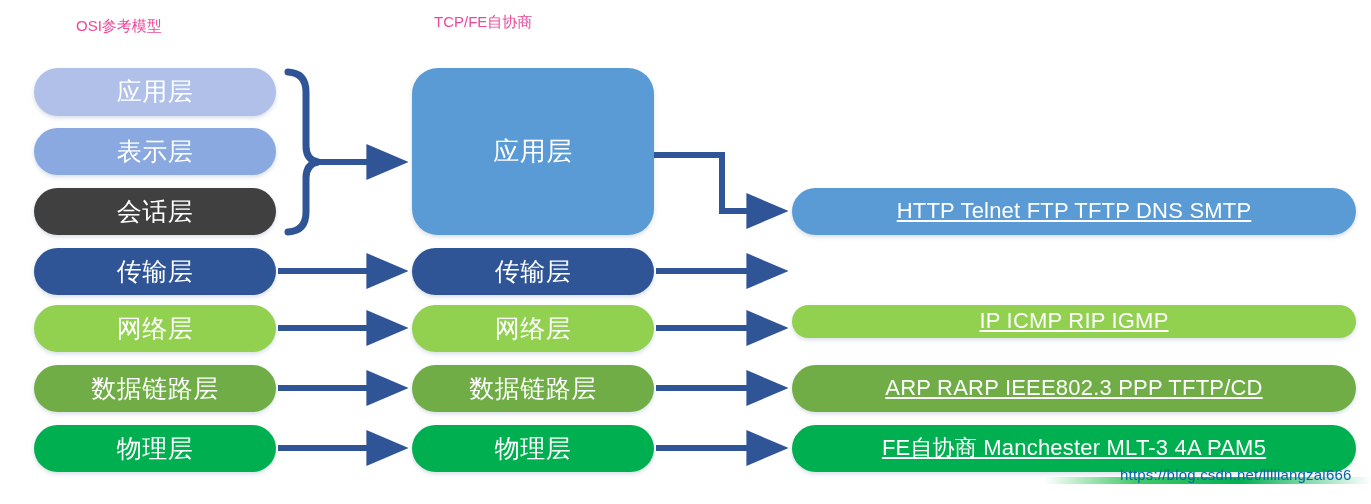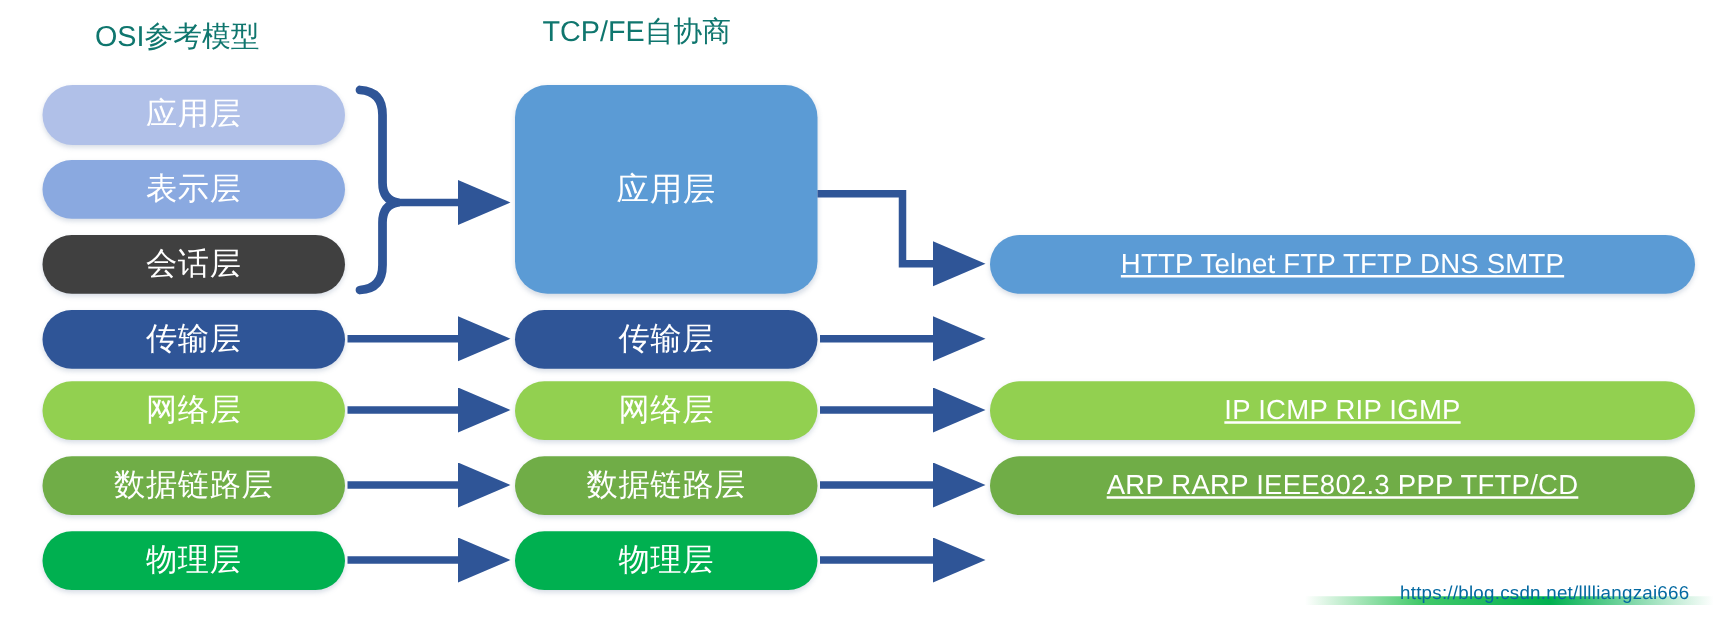--- a/index.html
+++ b/index.html
@@ -15,22 +15,22 @@
     position: relative;
     width: 1371px;
     height: 504px;
     background: #ffffff;
     overflow: hidden;
   }
 
   
   .col-title {
     position: absolute;
-    color: #0f766e;
-    font-size: 23px;
+    color: #ec4899;
+    font-size: 15px;
     line-height: 1;
     white-space: nowrap;
     font-family: "Liberation Sans", "DejaVu Sans", sans-serif;
   }
   #title-osi  { left: 76px;  top: 18px; }
   #title-tcp  { left: 434px; top: 14px; }
 
   
   .box {
     position: absolute;
@@ -97,22 +97,23 @@
   <div class="box cn" id="osi-5" style="left: 34px; width: 242px; top: 365px; height: 47px; background: rgb(112, 173, 71);">数据链路层</div>
   <div class="box cn" id="osi-6" style="left: 34px; width: 242px; top: 425px; height: 47px; background: rgb(0, 176, 80);">物理层</div>
 
   <div class="box tall" id="tcp-0" style="left: 412px; width: 242px; top: 68px; height: 167px; background: rgb(91, 155, 213);">应用层</div>
   <div class="box cn" id="tcp-1" style="left: 412px; width: 242px; top: 248px; height: 47px; background: rgb(47, 85, 151);">传输层</div>
   <div class="box cn" id="tcp-2" style="left: 412px; width: 242px; top: 305px; height: 47px; background: rgb(146, 208, 80);">网络层</div>
   <div class="box cn" id="tcp-3" style="left: 412px; width: 242px; top: 365px; height: 47px; background: rgb(112, 173, 71);">数据链路层</div>
   <div class="box cn" id="tcp-4" style="left: 412px; width: 242px; top: 425px; height: 47px; background: rgb(0, 176, 80);">物理层</div>
 
   <div class="box prot" id="prot-0" style="left: 792px; width: 564px; top: 188px; height: 47px; background: rgb(91, 155, 213);">HTTP Telnet FTP TFTP DNS SMTP</div>
-  <div class="box prot" id="prot-2" style="left: 792px; width: 564px; top: 305px; height: 47px; background: rgb(146, 208, 80);">IP ICMP RIP IGMP</div>
+  <div class="box prot" id="prot-2" style="left: 792px; width: 564px; top: 305px; height: 33px; background: rgb(146, 208, 80);">IP ICMP RIP IGMP</div>
   <div class="box prot" id="prot-3" style="left: 792px; width: 564px; top: 365px; height: 47px; background: rgb(112, 173, 71);">ARP RARP IEEE802.3 PPP TFTP/CD</div>
+  <div class="box prot" id="prot-4" style="left: 792px; width: 564px; top: 425px; height: 47px; background: rgb(0, 176, 80);">FE自协商 Manchester MLT-3 4A PAM5</div>
 
   <svg id="links" viewBox="0 0 1371 504">
     <defs>
       <marker id="arrowhead" markerWidth="7" markerHeight="7" refX="5.6" refY="3" orient="auto" markerUnits="strokeWidth">
         <path d="M0,0 L7,3 L0,6 z" fill="#2f5597"></path>
       </marker>
     </defs>
 
     <path d="M 288,72 Q 306,73 306,92 L 306,146 Q 306,160 318,162
              Q 306,164 306,178 L 306,212 Q 306,231 288,232" fill="none" stroke="#2f5597" stroke-width="7" stroke-linecap="round" stroke-linejoin="round"></path>

